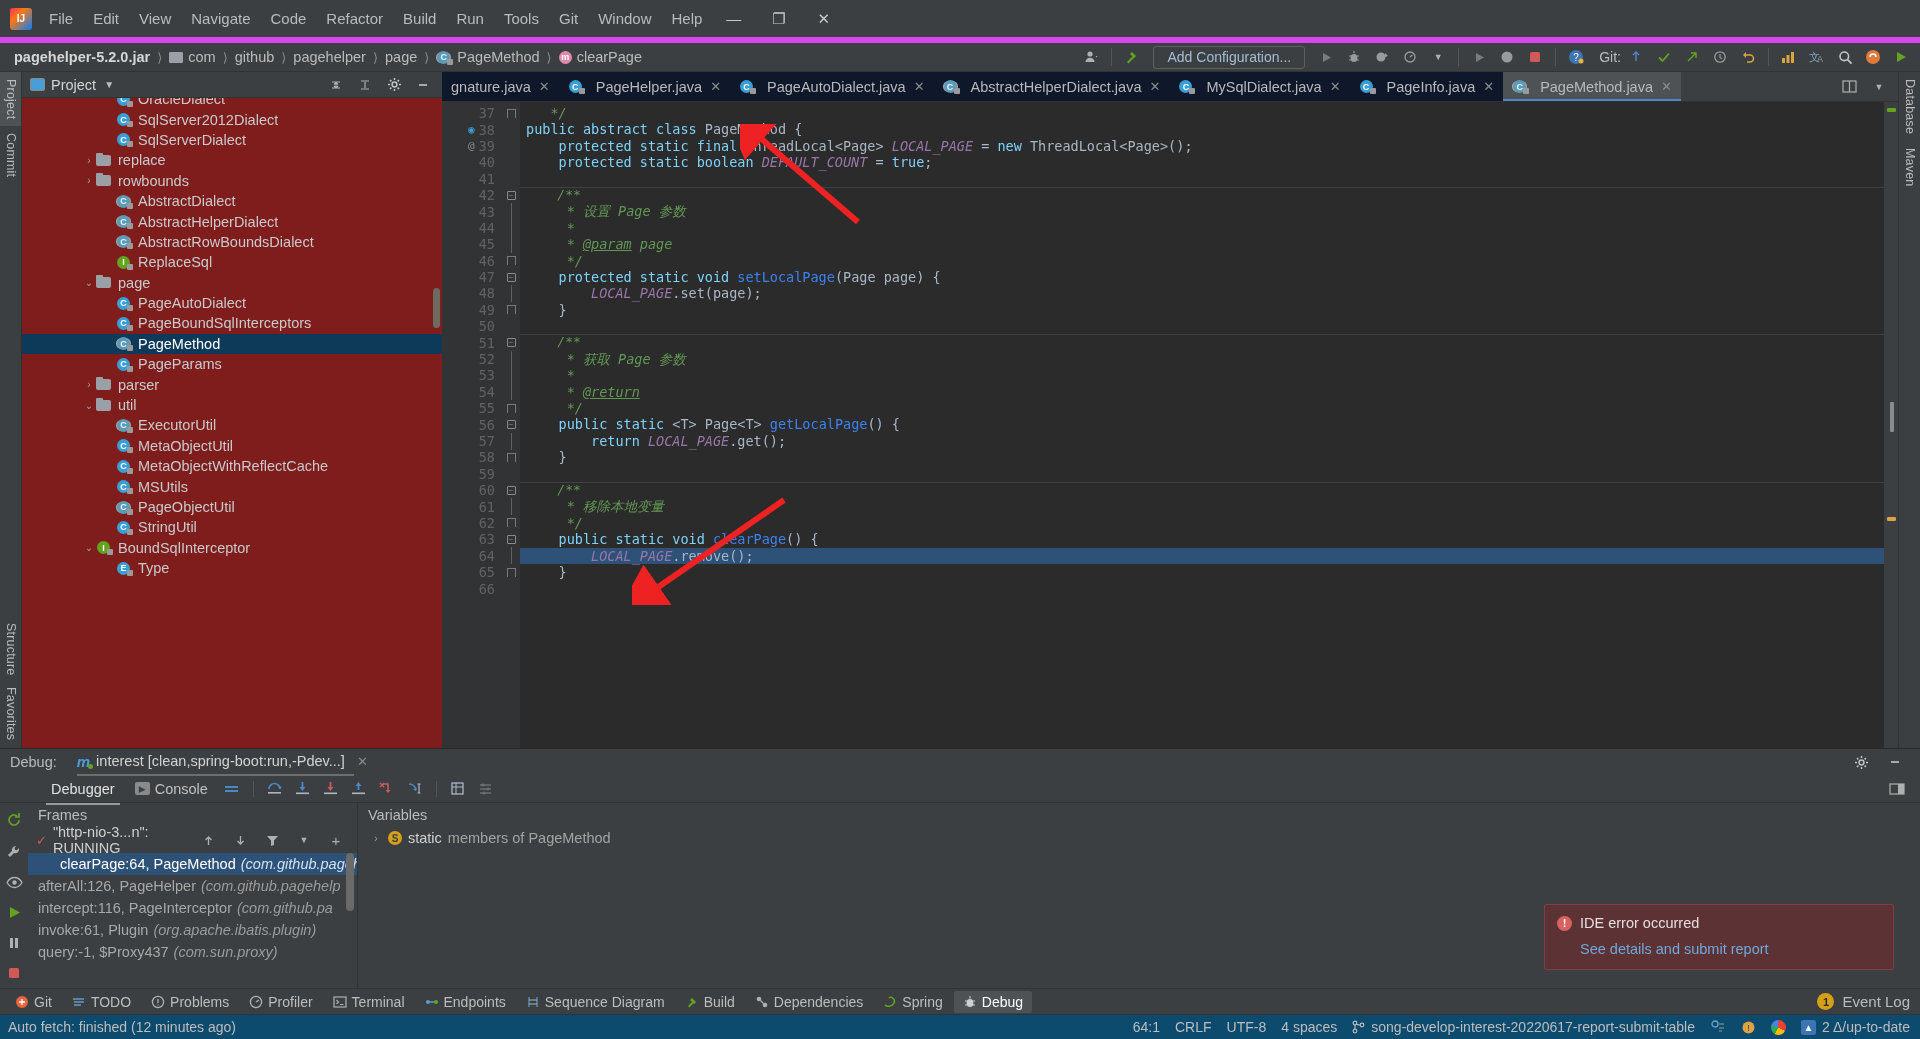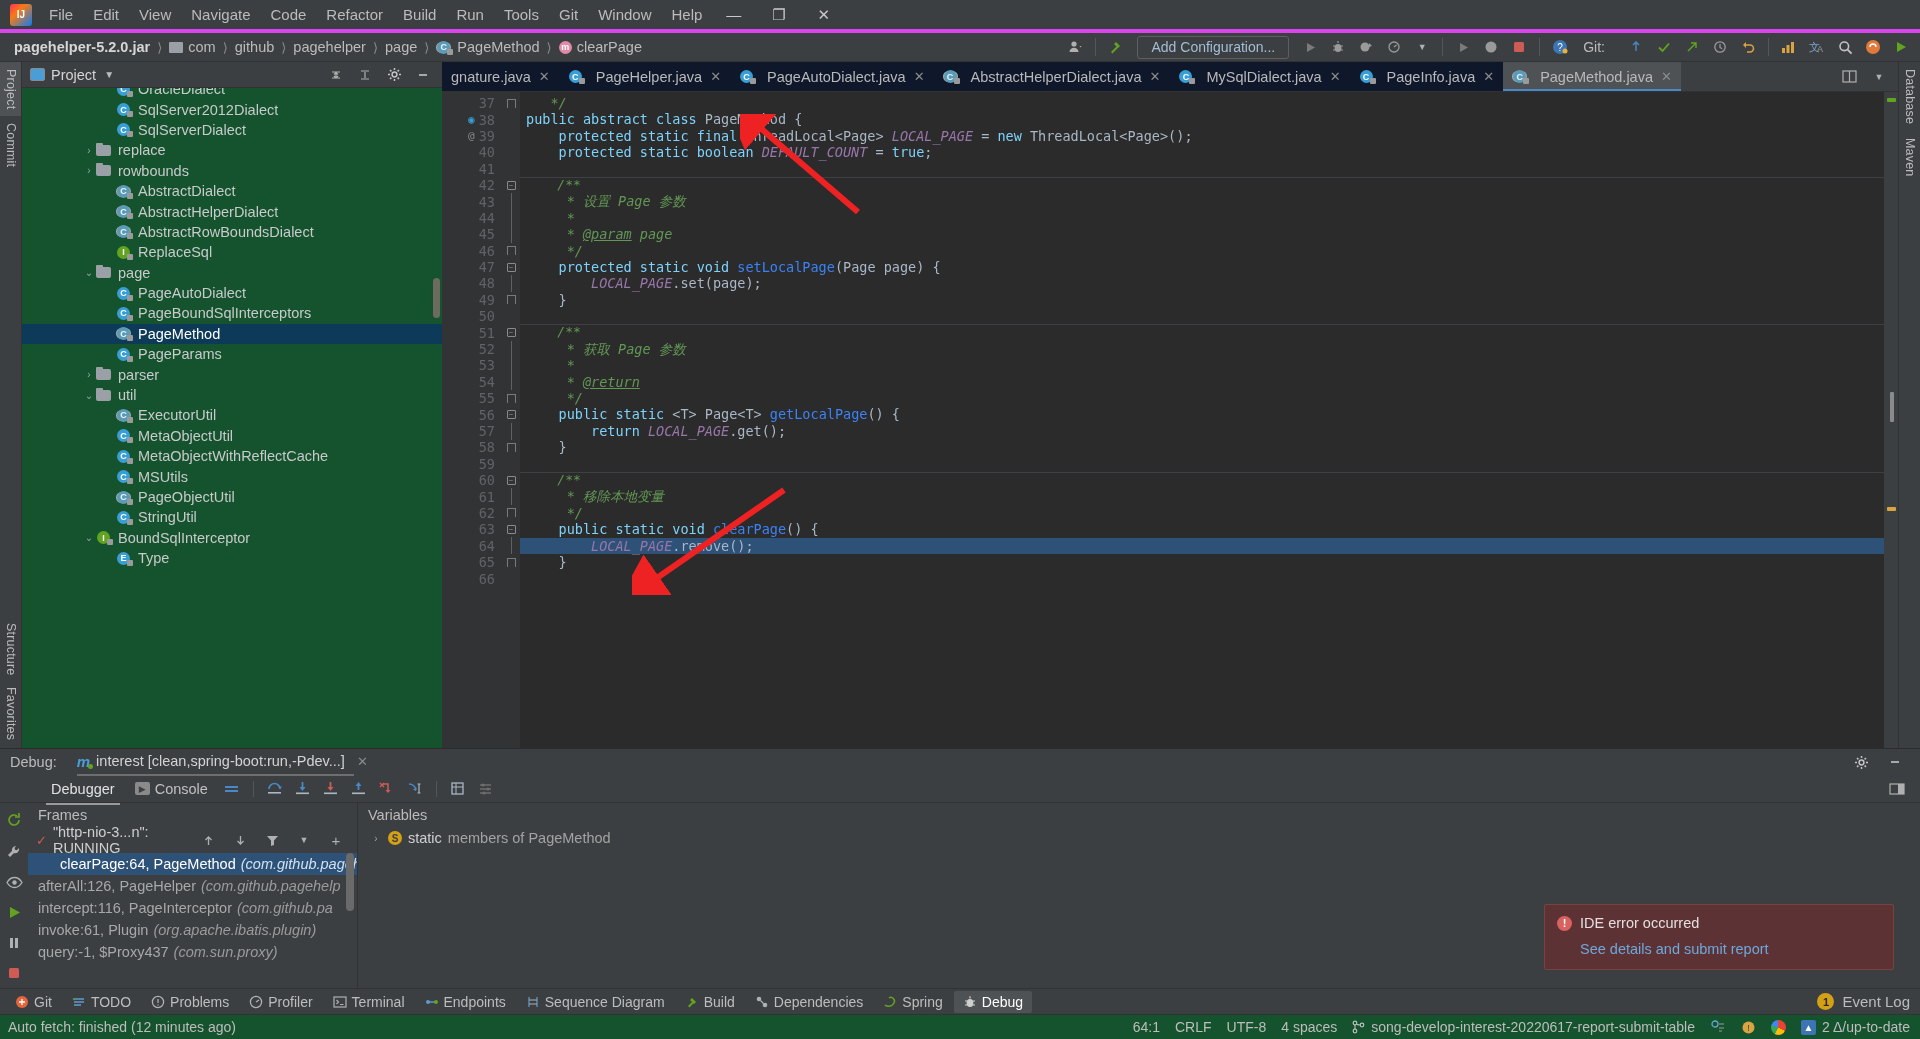--- a/index.html
+++ b/index.html
@@ -8,22 +8,22 @@
     background: #3c3f41;
     font-family: "Liberation Sans", sans-serif;
     font-size: 15px;
     color: #bbbbbb;
     overflow: hidden;
   }
   .app { position: relative; width: 1920px; height: 1039px; display: flex; flex-direction: column; }
 
   
   .titlebar {
-    height: 33px; background: #3c3f41; display: flex; align-items: center;
-    border-bottom: 4px solid #d946ef; flex: none;
+    height: 43px; background: #3c3f41; display: flex; align-items: center;
+    border-bottom: 6px solid #d946ef; flex: none;
   }
   .ij-logo {
     width: 22px; height: 22px; margin: 0 8px 0 10px; flex: none;
     background: linear-gradient(135deg,#fe315d 0%,#f97a12 35%,#087cfa 100%);
     border-radius: 3px; position: relative;
   }
   .ij-logo::after{
     content:"IJ"; position:absolute; inset:0; color:#fff; font-size:10px;
     font-weight:bold; display:flex; align-items:center; justify-content:center;
     font-family:"Liberation Sans",sans-serif;
@@ -52,21 +52,21 @@
   .sep { color: #8a8a8a; padding: 0 1px; font-size: 13px; }
   .nav-right { margin-left: auto; display: flex; align-items: center; gap: 2px; padding-right: 6px; }
   .ticon { width: 26px; height: 24px; display: flex; align-items: center; justify-content: center;
            color: #b0b0b0; font-size: 14px; border-radius: 3px; }
   .addcfg {
     height: 23px; padding: 0 13px; border: 1px solid #5e6060; border-radius: 3px;
     display: flex; align-items: center; font-size: 14px; color: #a3bdd6; background: transparent;
     margin: 0 6px; white-space: nowrap;
   }
   .vdiv { width: 1px; height: 18px; background: #555; margin: 0 5px; }
-  .git-label { font-size: 14px; color: #bbb; margin-left: 8px; margin-right: 16px; }
+  .git-label { font-size: 14px; color: #bbb; margin-left: 8px; margin-right: 0; }
 
   
   .body { flex: 1; display: flex; min-height: 0; }
 
   
   .vstrip {
     width: 22px; background: #3c3f41; flex: none; position: relative;
     border-right: 1px solid #323232; display: flex; flex-direction: column;
   }
   .vlabel {
@@ -85,21 +85,21 @@
   
   .project-panel { width: 420px; background: #3c3f41; display: flex; flex-direction: column; flex: none; }
   .pp-header {
     height: 26px; display: flex; align-items: center; background: #3c3f41; padding-left: 8px;
     border-bottom: 1px solid #323232; flex: none;
   }
   .pp-title { font-size: 14.5px; color: #d4d4d4; margin-left: 6px; }
   .pp-caret { color: #bbb; font-size: 10px; margin-left: 8px; }
   .pp-actions { margin-left: auto; display: flex; align-items: center; gap: 3px; padding-right: 6px; }
   .tree {
-    flex: 1; background: #14532d; overflow: hidden; position: relative; padding-top: 0px;
+    flex: 1; background: #7f1d1d; overflow: hidden; position: relative; padding-top: 0px;
   }
   .trow {
     height: 20.4px; display: flex; align-items: center; font-size: 14.5px; color: #c8cacb;
     white-space: nowrap; padding-right: 4px; position: relative;
   }
   .trow.sel { background: #0d3a58; color: #ffffff; }
   .chev { width: 14px; text-align: center; color: #9aa0a6; font-size: 10px; flex: none; }
   .ic { width: 17px; height: 15px; flex: none; margin-right: 5px; position: relative; }
   
   .ic-class::before {
@@ -261,21 +261,21 @@
     border-top: 1px solid #323232; padding-left: 6px; gap: 2px;
   }
   .bt { display: flex; align-items: center; gap: 5px; padding: 3px 9px; font-size: 14px; color: #bdbdbd; border-radius: 2px; }
   .bt.active { background: #4e5254; color: #ffffff; }
   .bottombar .right { margin-left: auto; display: flex; align-items: center; gap: 8px; padding-right: 10px; }
   .evt-badge { width: 17px; height: 17px; border-radius: 50%; background: #d4a017; color: #2b2b2b;
                font-size: 11px; font-weight: bold; display: flex; align-items: center; justify-content: center; }
 
   
   .statusbar {
-    height: 25px; background: #14532d; display: flex; align-items: center; flex: none;
+    height: 25px; background: #0c4a6e; display: flex; align-items: center; flex: none;
     padding-left: 8px; font-size: 14px; color: #bdbdbd; border-top: 1px solid #323232; text-align: center;
   }
   .statusbar .right { margin-left: auto; display: flex; align-items: center; gap: 15px; padding-right: 10px; }
   .sb-item { white-space: nowrap; }
   .chrome-dot { width: 15px; height: 15px; border-radius: 50%;
                 background: conic-gradient(#ea4335 0 33%, #fbbc05 33% 58%, #34a853 58% 80%, #4285f4 80% 100%); }
   .blue-sq { width: 15px; height: 15px; background: #3c74b4; color:#fff; font-size:10px; display:flex;
              align-items:center; justify-content:center; border-radius:2px; }
 
   svg { display: block; }

